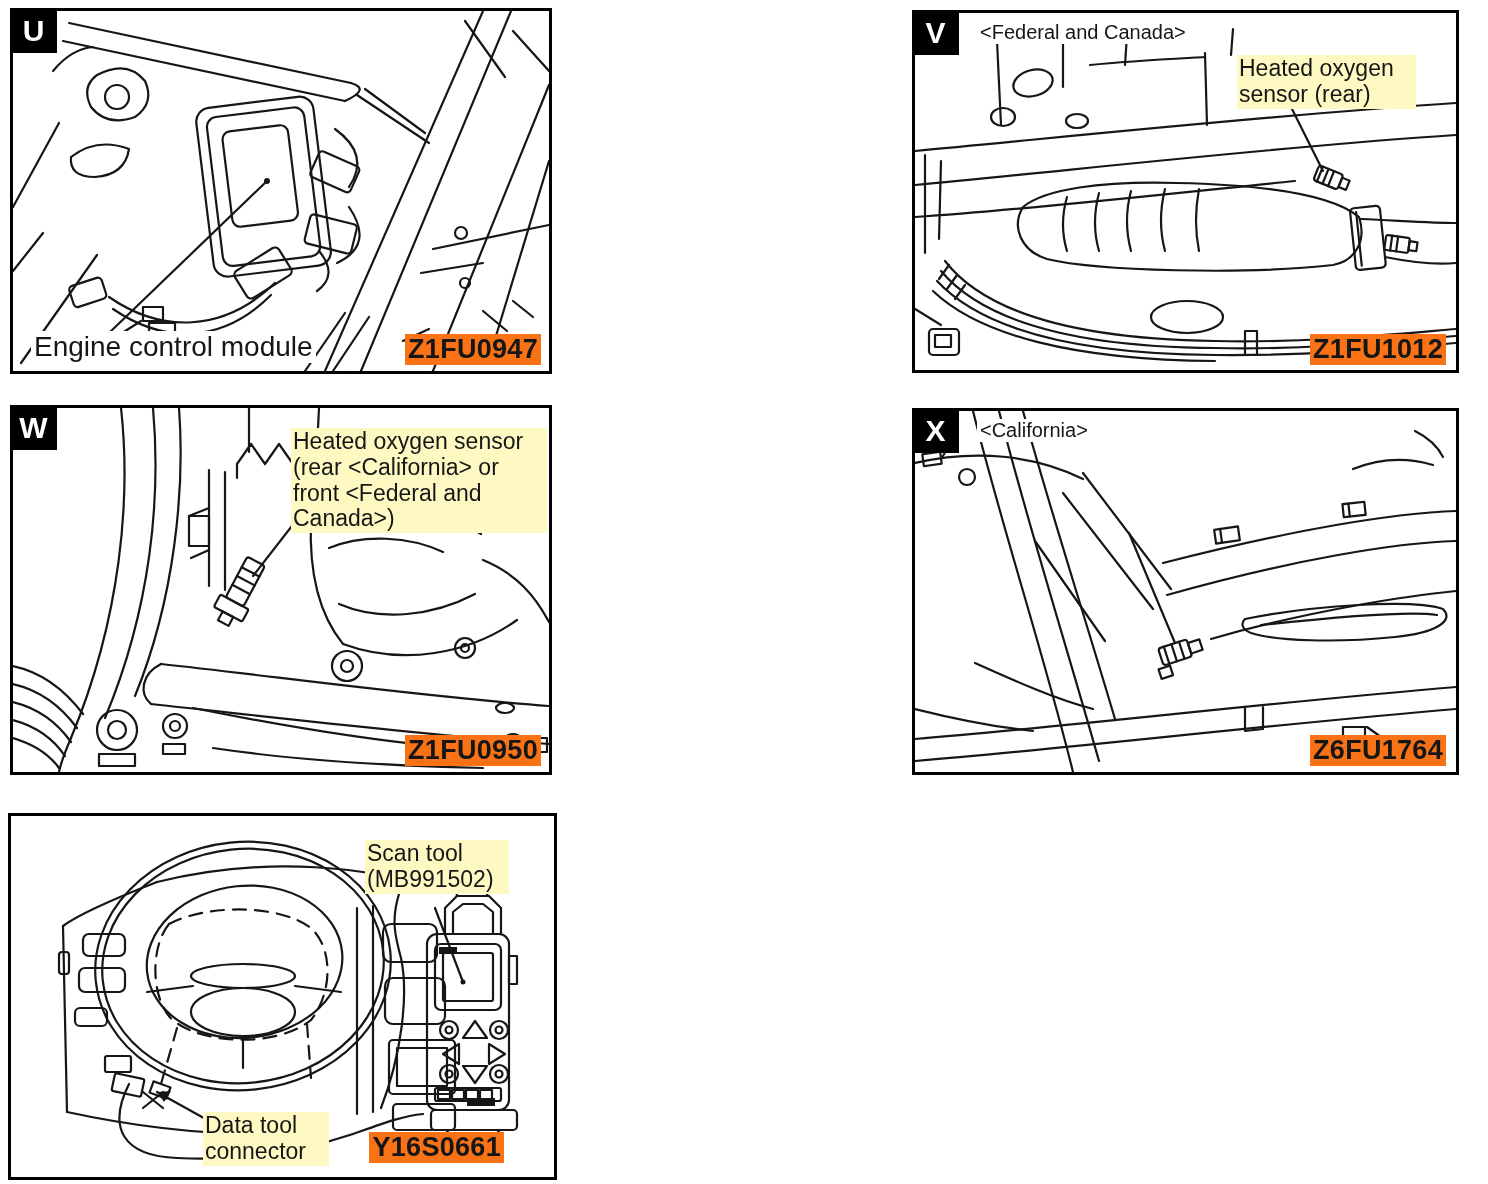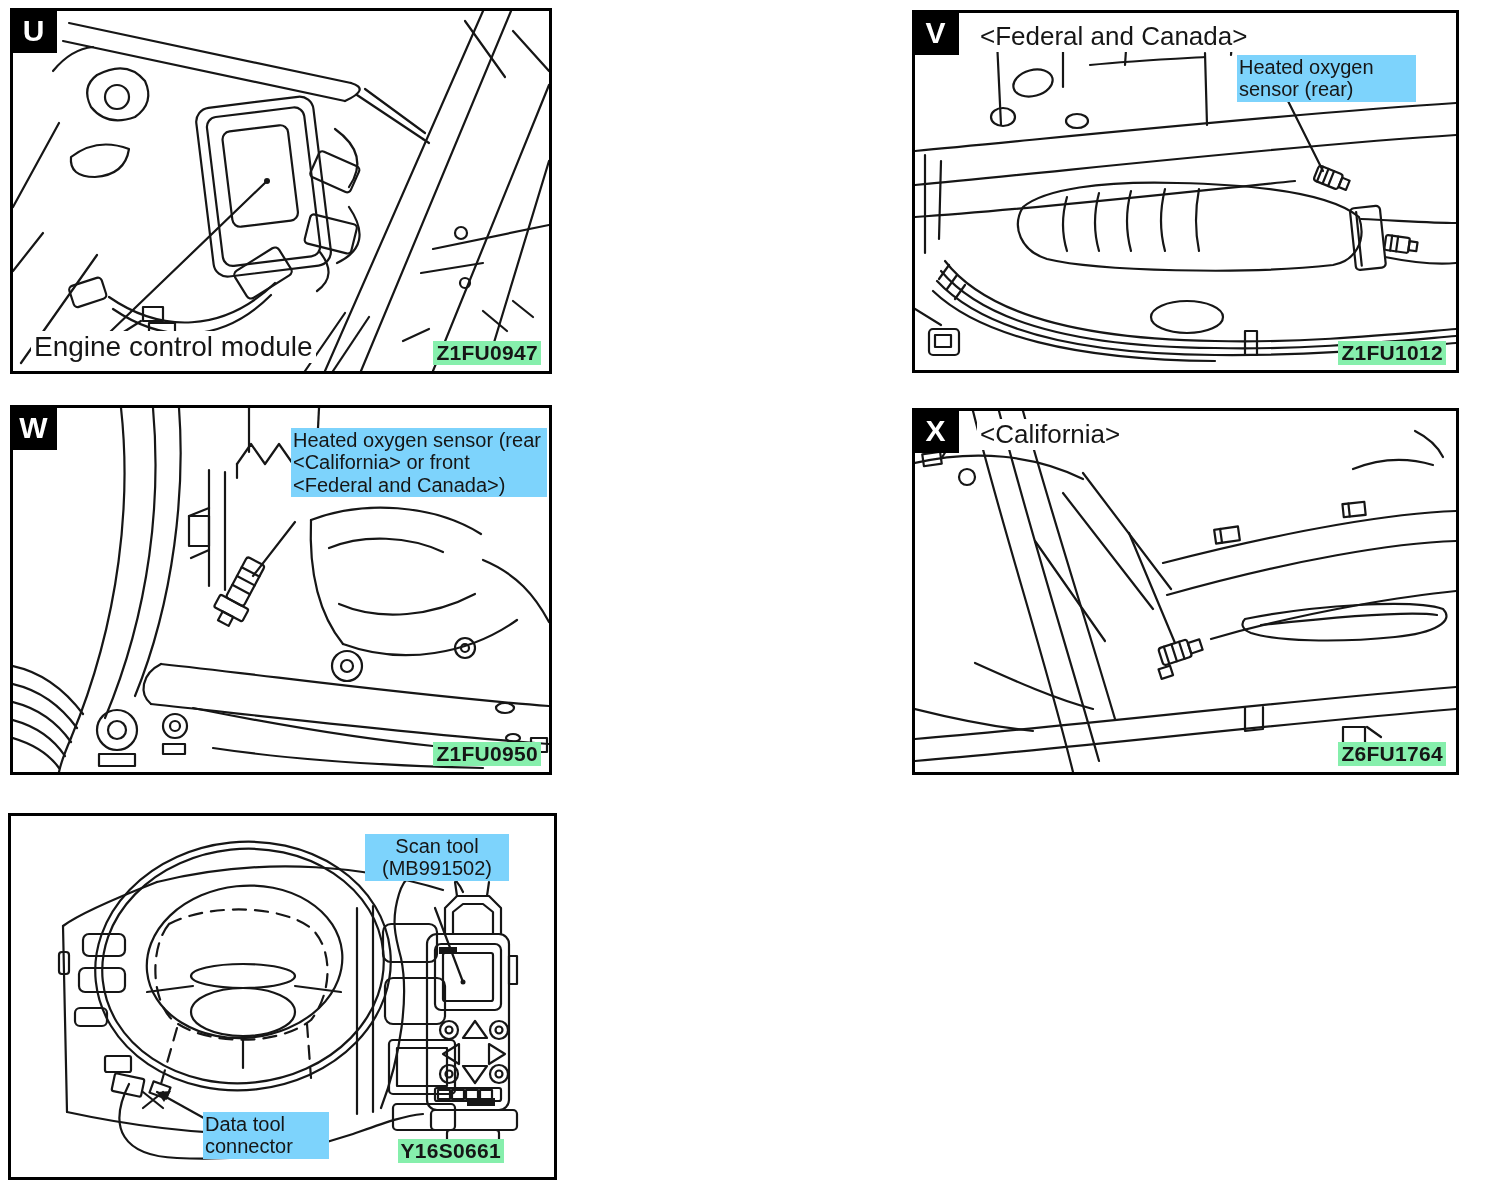--- a/index.html
+++ b/index.html
@@ -15,24 +15,24 @@
     stroke:#161616; stroke-width:2.2; fill:none;
     stroke-linecap:round; stroke-linejoin:round;
   }
   .art .f { fill:#161616; stroke:none; }
   .art .dash { stroke-dasharray:13 9; }
   .letter {
     position:absolute; left:-3px; top:-3px; width:47px; height:45px;
     background:#000; color:#fff; font-size:30px; font-weight:bold;
     display:flex; align-items:center; justify-content:center; z-index:5;
   }
-  .header { position:absolute; font-size:26px; background:#fff; padding:0 3px; z-index:4; }
-  .annotation { position:absolute; font-size:20px; line-height:1.12; background:#7dd3fc; padding:1px 2px; z-index:4; }
+  .header { position:absolute; font-size:20px; background:#fff; padding:0 3px; z-index:4; }
+  .annotation { position:absolute; font-size:23px; line-height:1.12; background:#fef9c3; padding:1px 2px; z-index:4; }
   .caption { position:absolute; font-size:28px; background:#fff; padding:0 3px; z-index:4; }
-  .code { position:absolute; font-size:21px; font-weight:700; letter-spacing:0.3px; background:#86efac; padding:0 3px; z-index:4; }
+  .code { position:absolute; font-size:27px; font-weight:700; letter-spacing:0.3px; background:#f97316; padding:0 3px; z-index:4; }
 </style>
 </head>
 <body>
 
 <div class="panel" style="left:10px; top:8px; width:542px; height:366px;">
   <svg class="art" viewBox="0 0 536 360">
 
     <path d="M470,0 L312,360"></path>
       <path d="M498,0 L348,360"></path>
     <path d="M536,74 L420,360"></path>
@@ -364,16 +364,16 @@
     <rect x="424" y="272" width="66" height="13" rx="2"></rect>
     <rect x="427" y="274" width="12" height="9"></rect>
       <rect x="441" y="274" width="12" height="9"></rect>
     <rect x="455" y="274" width="12" height="9"></rect>
       <rect x="469" y="274" width="12" height="9"></rect>
     <rect class="f" x="456" y="282" width="28" height="8"></rect>
     <rect x="498" y="140" width="8" height="28"></rect>
     <rect x="420" y="294" width="86" height="20" rx="4"></rect>
     <rect x="436" y="314" width="52" height="12" rx="3"></rect>
   </svg>
-  <div class="annotation" style="left:354px; top:18px; width:140px;text-align:center;">Scan tool (MB991502)</div>
+  <div class="annotation" style="left:354px; top:24px; width:140px;">Scan tool (MB991502)</div>
   <div class="annotation" style="left:192px; top:296px; width:122px;">Data tool connector</div>
   <div class="code" style="right:50px; bottom:14px;margin-top:22px;">Y16S0661</div>
 </div>
 
 </body></html>

